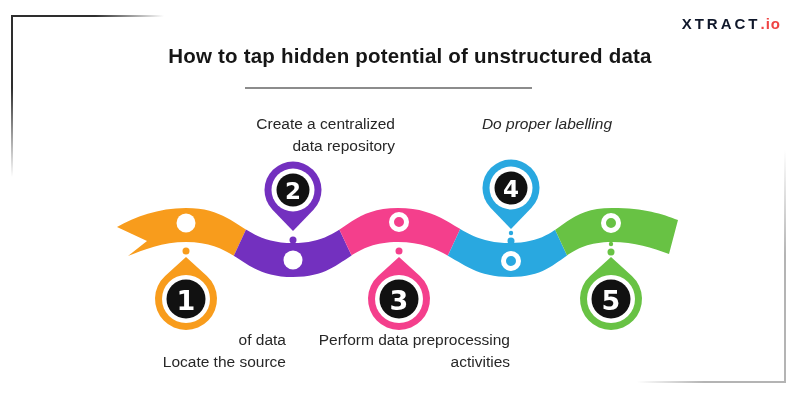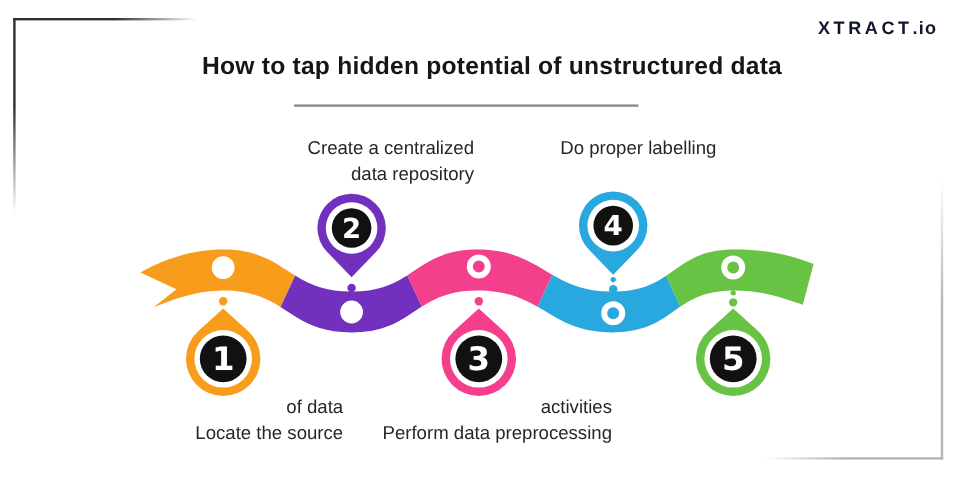--- a/index.html
+++ b/index.html
@@ -29,35 +29,35 @@
     background:#8c8c8c;}
 
   .wave-svg{position:absolute;left:0;top:0;width:803px;height:401px;}
 
   .step-label{position:absolute;text-align:right;color:#272727;
     font-size:15.5px;line-height:22px;}
   .step-label span{display:block;}
   #label-1{left:86px;top:329px;width:200px;}
   #label-2{left:195px;top:113px;width:200px;}
   #label-3{left:290px;top:329px;width:220px;}
-  #label-4{left:397px;top:113px;width:200px;}
+  #label-4{left:412px;top:113px;width:200px;font-style:italic;}
   #label-5{left:512px;top:329px;width:200px;}
 
   .num{font-family:"DejaVu Sans","Liberation Sans",sans-serif;font-weight:bold;}
 </style>
 </head>
 <body>
 
 <div class="frame-line" id="frame-top-h"></div>
 <div class="frame-line" id="frame-left-v"></div>
 <div class="frame-line" id="frame-bot-h"></div>
 <div class="frame-line" id="frame-right-v"></div>
 
 <div class="logo">
-  <span class="main" style="color: #0f172a;">XTRACT</span><span class="suffix" style="color: #0f172a;">.io</span>
+  <span class="main" style="color: #0f172a;">XTRACT</span><span class="suffix" style="color: #ef4444;">.io</span>
 </div>
 
 <div class="title">How to tap hidden potential of unstructured data</div>
 <div class="title-underline"></div>
 
 <svg class="wave-svg" viewBox="0 0 803 401">
   <defs>
     <path id="band" d="M 117,227
       C 135,217 158,208 186,208
       C 239,208 240,243 293,243
@@ -146,20 +146,20 @@
 
 <div class="step-label" id="label-1">
   <span>of data</span>
   <span>Locate the source</span>
 </div>
 <div class="step-label" id="label-2">
   <span>Create a centralized</span>
   <span>data repository</span>
 </div>
 <div class="step-label" id="label-3">
+  <span>Perform data preprocessing</span>
   <span>activities</span>
-  <span>Perform data preprocessing</span>
 </div>
 <div class="step-label" id="label-4">
   <span>Do proper labelling</span>
 </div>
 <div class="step-label" id="label-5">
 </div>
 
 </body></html>

